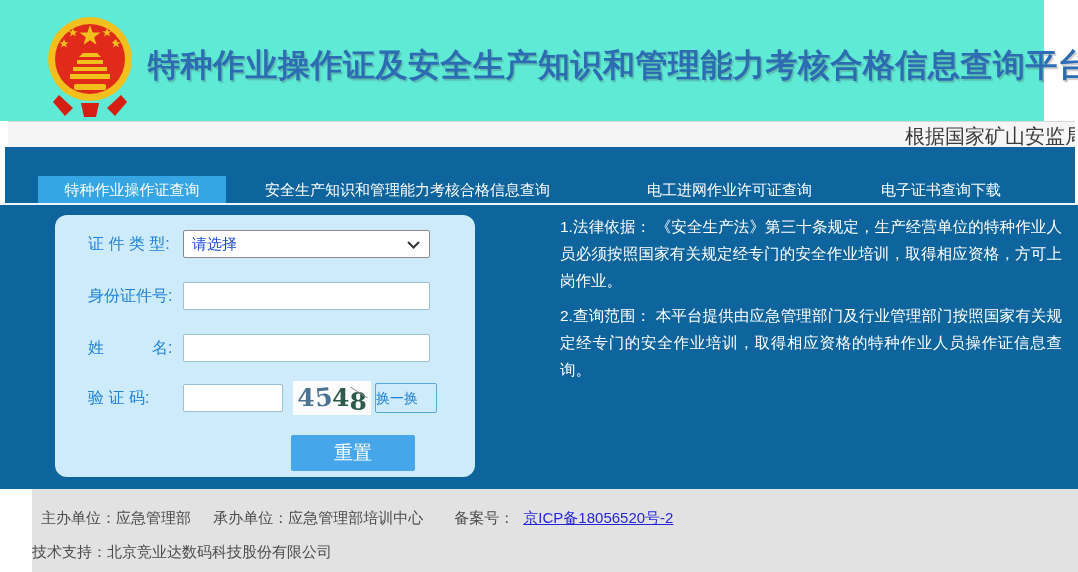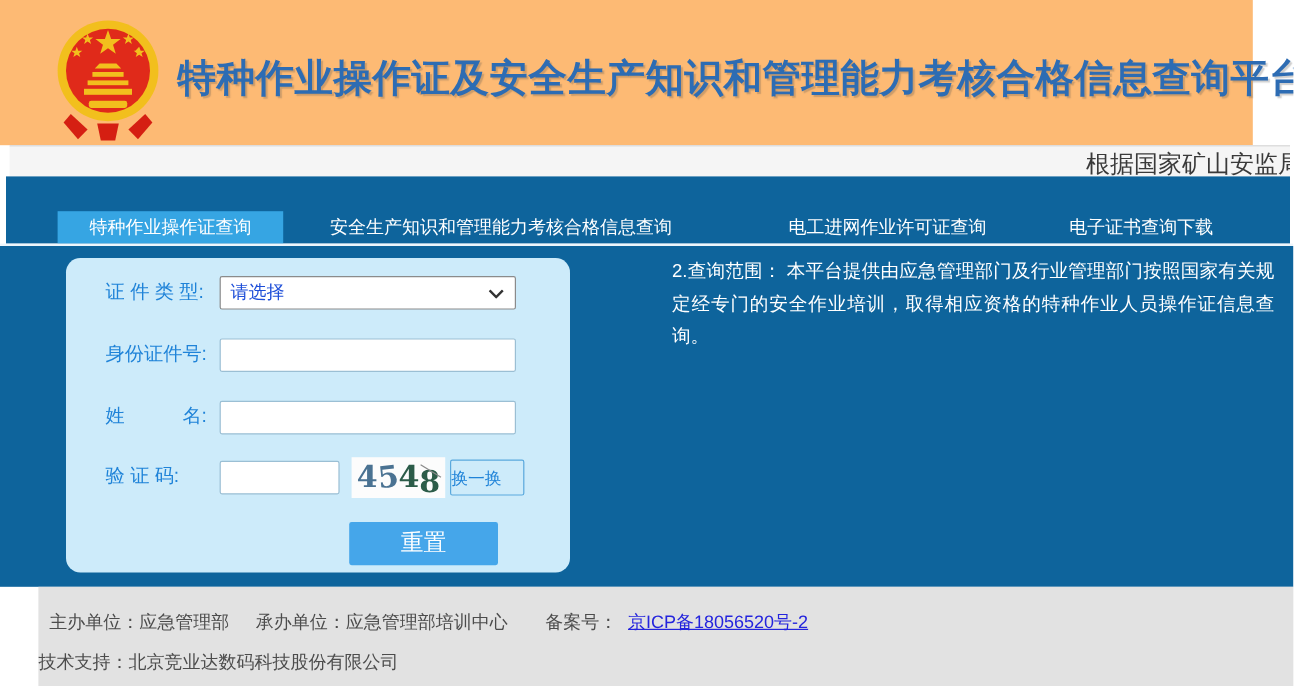--- a/index.html
+++ b/index.html
@@ -2,41 +2,41 @@
 <html><head>
 <meta charset="utf-8">
 <style>
   * { margin:0; padding:0; box-sizing:border-box; }
   html,body { background:#fff; }
   #app {
     position:relative; width:1078px; height:572px; overflow:hidden;
     font-family:"Liberation Sans","DejaVu Sans",sans-serif; background:#ffffff;
   }
   
-  .header { position:absolute; left:0; top:0; width:1044px; height:121px; background:#fdba74; }
+  .header { position:absolute; left:0; top:0; width:1044px; height:121px; background:#5eead4; }
   .emblem { position:absolute; left:45px; top:11px; width:90px; height:107px; }
   .site-title {
     position:absolute; left:148px; top:44px; white-space:nowrap;
     font-size:32px; font-weight:bold; color:#2d6cb3; letter-spacing:0.5px;
     text-shadow:1.5px 1.5px 1px rgba(80,80,80,0.28);
   }
   
   .notice-bar {
     position:absolute; left:8px; top:121px; width:1067px; height:26px;
     background:#f5f5f5; border-top:1px solid #d8d8d8; overflow:hidden;
   }
   .notice-text {
     position:absolute; right:-10px; top:1px; white-space:nowrap;
     font-size:20px; color:#3a3a3a;
   }
   
   .nav { position:absolute; left:5px; top:147px; width:1070px; height:56px; background:#0e649c; }
   .tab {
     position:absolute; bottom:0; height:27px; line-height:27px;
-    color:#ffffff; font-size:15px; white-space:nowrap; cursor:pointer;margin-left:10px;
+    color:#ffffff; font-size:15px; white-space:nowrap; cursor:pointer;
   }
   .tab.active { background:#36a5e3; text-align:center; }
   .tab-1 { left:33px; width:188px; }
   .tab-2 { left:260px; }
   .tab-3 { left:642px; }
   .tab-4 { left:876px; }
   .nav-divider { position:absolute; left:0; top:203px; width:1078px; height:2px; background:#eef6fc; }
   
   .main { position:absolute; left:0; top:205px; width:1078px; height:284px; background:#0e649c; }
   .panel {
@@ -157,20 +157,21 @@
       <div class="captcha-box">
         <span class="cd-1">4</span><span class="cd-2">5</span><span class="cd-3">4</span><span class="cd-4">8</span>
         <div class="captcha-line"></div>
       </div>
       <div class="refresh-btn">换一换</div>
 
       <div class="action-btn btn-reset">重置</div>
     </div>
 
     <div class="info">
+      <p>1.法律依据： 《安全生产法》第三十条规定，生产经营单位的特种作业人员必须按照国家有关规定经专门的安全作业培训，取得相应资格，方可上岗作业。</p>
       <p>2.查询范围： 本平台提供由应急管理部门及行业管理部门按照国家有关规定经专门的安全作业培训，取得相应资格的特种作业人员操作证信息查询。</p>
     </div>
   </div>
 
   <div class="footer">
     <div class="footer-line1">
       <span>主办单位：应急管理部</span>
       <span>承办单位：应急管理部培训中心</span>
       <span><span>备案号：</span><a class="icp-link">京ICP备18056520号-2</a></span>
     </div>

